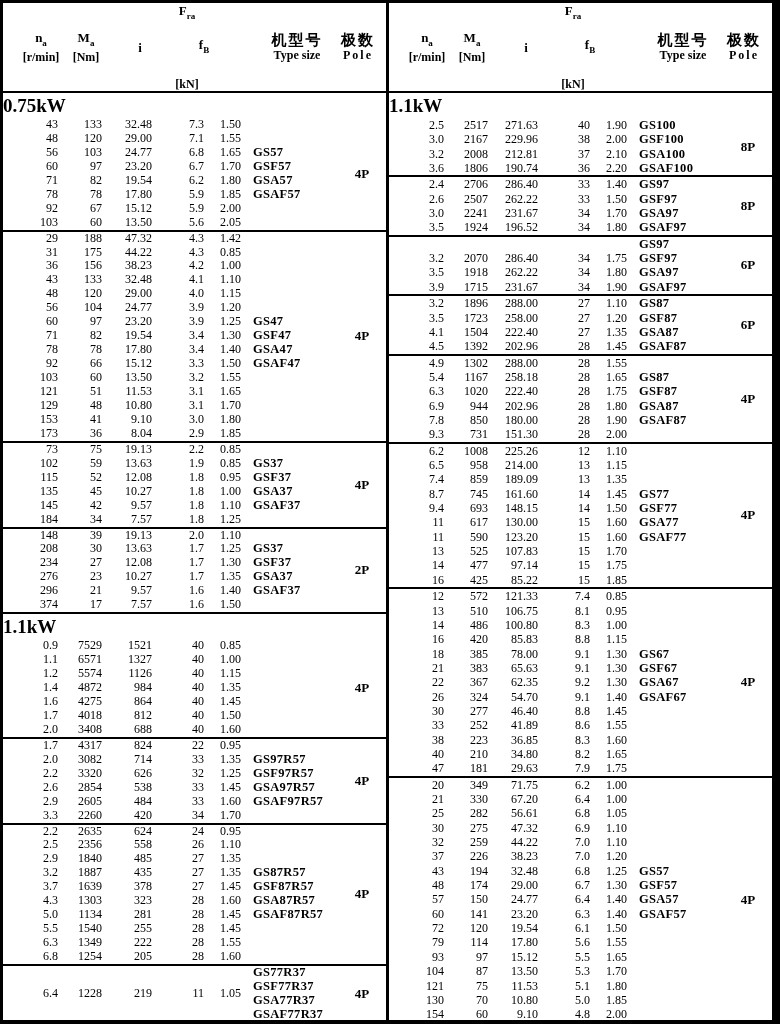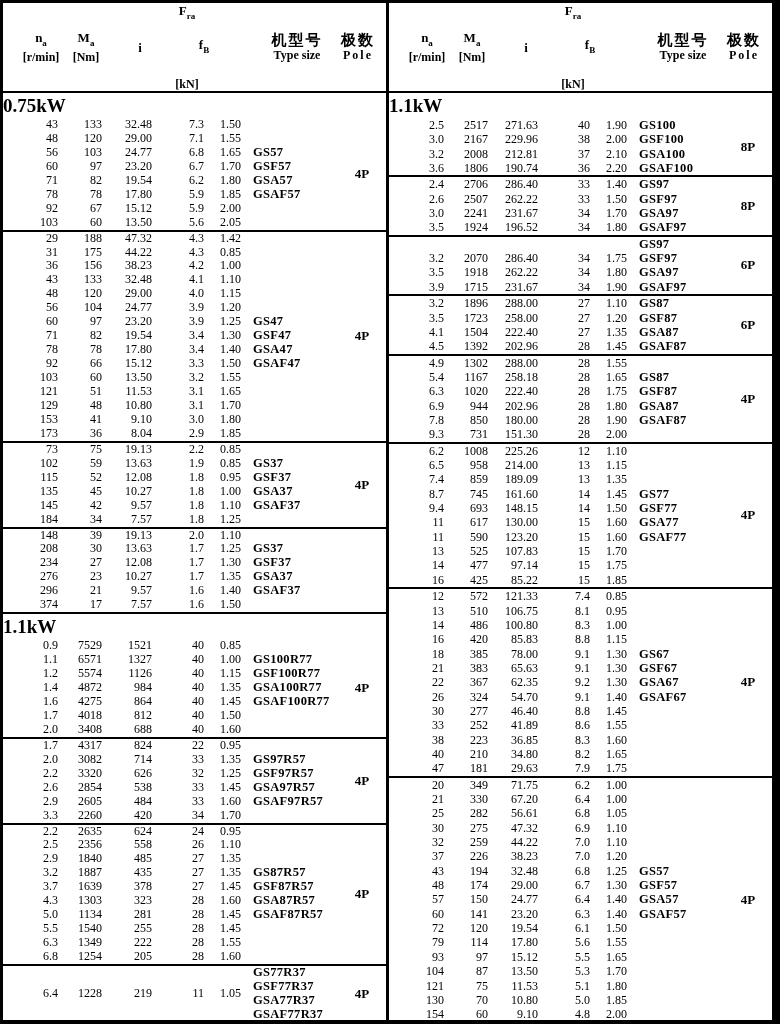--- a/index.html
+++ b/index.html
@@ -354,20 +354,21 @@
               <span class="cell c3">1.6</span>
               <span class="cell c4">1.50</span>
             </div>
           </div>
           <div class="models" style="top: calc(1 * var(--rh));">
             <div class="model-line">GS37</div>
             <div class="model-line">GSF37</div>
             <div class="model-line">GSA37</div>
             <div class="model-line">GSAF37</div>
           </div>
+          <div class="pole">2P</div>
         </div>
       </div>
       <div class="section">
         <div class="section-title">1.1kW</div>
         <div class="group" style="height: calc(7 * var(--rh));">
           <div class="rows">
             <div class="row">
               <span class="cell c0">0.9</span>
               <span class="cell c1">7529</span>
               <span class="cell c2">1521</span>
@@ -409,26 +410,20 @@
               <span class="cell c3">40</span>
               <span class="cell c4">1.50</span>
             </div>
             <div class="row">
               <span class="cell c0">2.0</span>
               <span class="cell c1">3408</span>
               <span class="cell c2">688</span>
               <span class="cell c3">40</span>
               <span class="cell c4">1.60</span>
             </div>
-          </div>
-          <div class="models" style="top: calc(1 * var(--rh));">
-            <div class="model-line">GS100R77</div>
-            <div class="model-line">GSF100R77</div>
-            <div class="model-line">GSA100R77</div>
-            <div class="model-line">GSAF100R77</div>
           </div>
           <div class="pole">4P</div>
         </div>
         <div class="group" style="height: calc(6 * var(--rh));">
           <div class="rows">
             <div class="row">
               <span class="cell c0">1.7</span>
               <span class="cell c1">4317</span>
               <span class="cell c2">824</span>
               <span class="cell c3">22</span>

